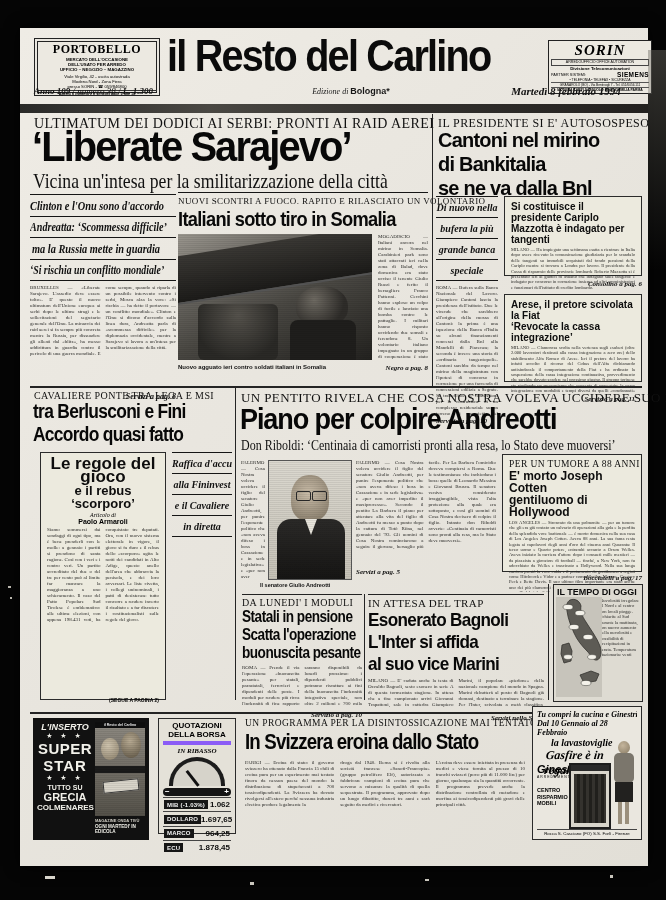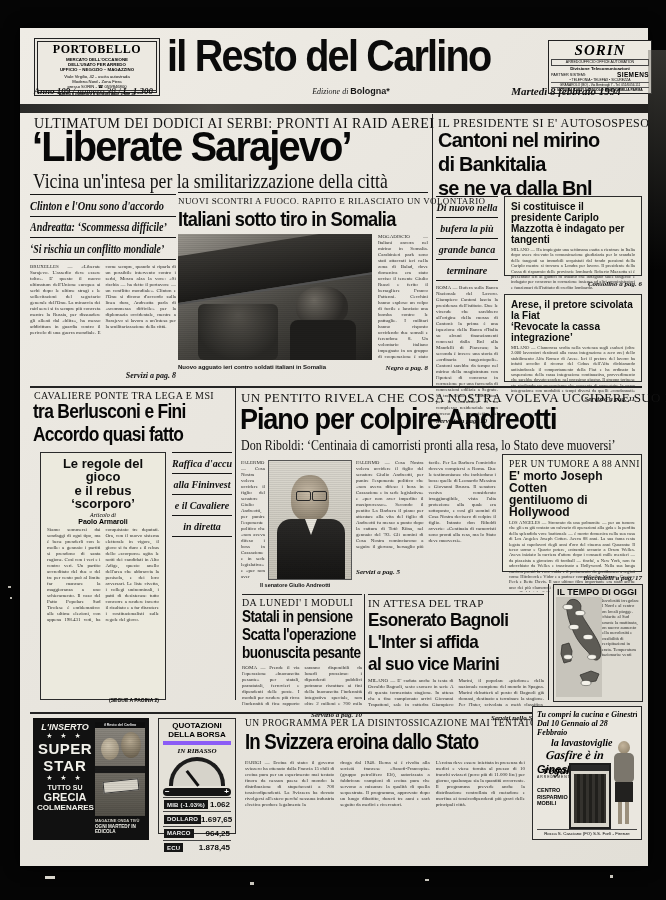--- a/index.html
+++ b/index.html
@@ -87,20 +87,21 @@
     <div class="abs sans" style="left:12px;top:98px;width:402px;height:42px;">
       <span class="cond" style="font-weight:bold;font-size:42px;letter-spacing:-2px;color:#080808;transform:scaleX(.95);line-height:42px;">‘Liberate Sarajevo’</span>
     </div>
     <div class="abs" style="left:13px;top:141px;width:400px;">
       <span class="cond serif" style="font-size:21px;color:#101010;transform:scaleX(.84);">Vicina un'intesa per la smilitarizzazione della città</span>
     </div>
 
     <div class="abs" style="left:10px;top:166px;width:146px;">
       <div class="it-line"><span class="cond" style="transform:scaleX(.9);">Clinton e l'Onu sono d'accordo</span></div>
       <div class="it-line"><span class="cond" style="transform:scaleX(.88);">Andreatta: ‘Scommessa difficile’</span></div>
+      <div class="it-line"><span class="cond" style="transform:scaleX(.9);">ma la Russia mette in guardia</span></div>
       <div class="it-line" style="border-bottom:1.6px solid #151515;"><span class="cond" style="transform:scaleX(.85);">‘Si rischia un conflitto mondiale’</span></div>
       <div class="tiny cols2" style="margin-top:4px;height:104px;overflow:hidden;">BRUXELLES — «Liberate Sarajevo. L'assedio deve essere tolto». E' questo il nuovo ultimatum dell'Unione europea ai serbi dopo le ultime stragi e le sollecitazioni del segretario generale dell'Onu. La minaccia dei raid aerei si fa sempre più concreta mentre la Russia, per dissuadere gli alleati dal «blitz», ha messo addirittura in guardia contro il pericolo di una guerra mondiale. E come sempre, quando si riparla di un possibile intervento contro i serbi, Mosca alza la voce: «Si rischia — ha detto il portavoce — un conflitto mondiale». Clinton e l'Onu si dicono d'accordo sulla linea dura, Andreatta parla di «scommessa difficile» per la diplomazia occidentale, mentre a Sarajevo si lavora a un'intesa per la smilitarizzazione della città.</div>
       <div class="pgref" style="text-align:right;margin-top:3px;">Servizi a pag. 8</div>
     </div>
 
     <div class="abs" style="left:158px;top:164px;width:250px;border-top:1.5px solid #151515;padding-top:3px;">
       <div class="kick" style="font-size:9px;">NUOVI SCONTRI A FUOCO. RAPITO E RILASCIATO UN VOLONTARIO</div>
       <div class="sans" style="margin-top:1px;">
         <span class="cond" style="font-weight:bold;font-size:21px;letter-spacing:-.8px;color:#0a0a0a;transform:scaleX(.87);">Italiani sotto tiro in Somalia</span>
       </div>
@@ -122,21 +123,21 @@
     <div class="abs sans" style="left:418px;top:100px;width:206px;font-weight:bold;color:#080808;">
       <div><span class="cond" style="font-size:21px;letter-spacing:-.8px;transform:scaleX(.95);">Cantoni nel mirino</span></div>
       <div><span class="cond" style="font-size:21px;letter-spacing:-.8px;transform:scaleX(.95);">di Bankitalia</span></div>
       <div><span class="cond" style="font-size:21px;letter-spacing:-.8px;transform:scaleX(.95);">se ne va dalla Bnl</span></div>
     </div>
 
     <div class="abs" style="left:416px;top:168px;width:62px;">
       <div class="aside-line">Di nuovo nella</div>
       <div class="aside-line">bufera la più</div>
       <div class="aside-line">grande banca</div>
-      <div class="aside-line" style="border-bottom:1.4px solid #151515;">terminare</div>
+      <div class="aside-line" style="border-bottom:1.4px solid #151515;">speciale</div>
       <div class="tiny" style="margin-top:4px;height:130px;overflow:hidden;">ROMA — Bufera sulla Banca Nazionale del Lavoro. Giampiero Cantoni lascia la presidenza dell'istituto. Due le vicende che sarebbero all'origine della mossa di Cantoni: la prima è una ispezione della Banca d'Italia su alcuni finanziamenti concessi dalla Bnl alla Mandelli di Piacenza; la seconda è invece una storia di «ordinaria tangentopoli». Cantoni sarebbe da tempo nel mirino della magistratura con l'ipotesi di concorso in corruzione per una faccenda di concessioni edilizie a Segrate. Si tratterebbe di concessioni per la costruzione di un complesso residenziale su un terreno di proprietà del presidente della Bnl, poi ceduto a una società di cui Cantoni era socio.</div>
       <div class="pgref" style="font-size:7px;margin-top:2px;">Servizio a pag. 10</div>
     </div>
 
     <div class="abs nbox" style="left:484px;top:168px;width:138px;height:80px;">
       <h4>Si costituisce il presidente Cariplo</h4>
       <h4 style="margin-top:-2px;">Mazzotta è indagato per tangenti</h4>
       <div class="tiny2" style="height:48px;overflow:hidden;">MILANO — Ha impiegato una settimana esatta a rientrare in Italia dopo avere ricevuto la comunicazione giudiziaria per lo scandalo delle tangenti su immobili acquistati dal fondo pensioni della Cariplo mentre si trovava a Londra per lavoro. Il presidente della Cassa di risparmio delle provincie lombarde Roberto Mazzotta si è presentato ieri ai giudici di Milano che indagano sulle tangenti: è indagato per concorso in corruzione insieme ad altri amministratori e funzionari dell'istituto di credito lombardo.</div>
     </div>
     <div class="abs pgref" style="left:484px;top:252px;width:138px;text-align:right;font-size:7px;">Consolino a pag. 6</div>
@@ -150,21 +151,21 @@
 
     <div class="abs rule" style="left:10px;top:358px;width:612px;height:2px;"></div>
 
     <div class="abs kick" style="left:14px;top:362px;font-size:10px;">CAVALIERE PONTE TRA LEGA E MSI</div>
     <div class="abs sans" style="left:13px;top:372px;width:200px;font-weight:bold;color:#080808;">
       <div><span class="cond" style="font-size:20px;letter-spacing:-.8px;transform:scaleX(.87);">tra Berlusconi e Fini</span></div>
       <div><span class="cond" style="font-size:20px;letter-spacing:-.8px;transform:scaleX(.87);">Accordo quasi fatto</span></div>
     </div>
 
     <div class="abs nbox" style="left:20px;top:424px;width:126px;height:248px;">
-      <h4 style="font-size:13px;text-align:center;line-height:13px;">Le regole del gioco</h4>
+      <h4 style="font-size:17px;text-align:center;line-height:13px;">Le regole del gioco</h4>
       <h4 style="font-size:13px;text-align:center;line-height:13px;margin-top:-1px;">e il rebus ‘scorporo’</h4>
       <div style="text-align:center;font:italic 6px 'Liberation Serif',serif;">Articolo di</div>
       <div style="text-align:center;font:bold 7px 'Liberation Sans',sans-serif;margin-bottom:2px;">Paolo Armaroli</div>
       <div class="tiny cols2" style="height:168px;overflow:hidden;">Siamo sommersi dai sondaggi di ogni tipo, ma è bene prenderli con le molle: a gennaio i partiti si prendono di santa ragione. Così con i veri e i contro veri. Un partito accreditato del due o del tre per cento può al limite far mancare la maggioranza a uno schieramento. Il caso del Patto Popolare Sud Tirolese è emblematico: alle ultime elezioni, con appena 198.431 voti, ha conquistato tre deputati. Ora, con il nuovo sistema elettorale in vigore, il gioco si fa duro e il rebus dello «scorporo» agita le notti dei candidati in Alto Adige, questo anello dell'area che abbraccia la penisola, e dei loro avversari. Le liste civetta, i collegi uninominali, i patti di desistenza: tutto concorre a rendere incerto il risultato e a far discutere i costituzionalisti sulle regole del gioco.</div>
       <div style="text-align:right;font:bold 5px 'Liberation Sans',sans-serif;margin-top:2px;">(SEGUE A PAGINA 2)</div>
     </div>
 
     <div class="abs" style="left:152px;top:424px;width:60px;height:248px;">
       <div class="aside-line">Raffica d'accuse</div>
       <div class="aside-line">alla Fininvest</div>

